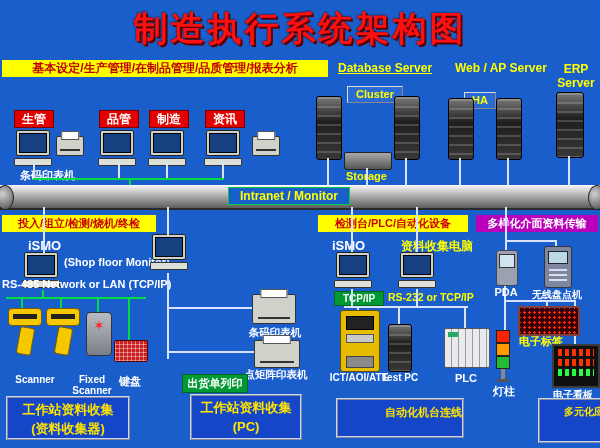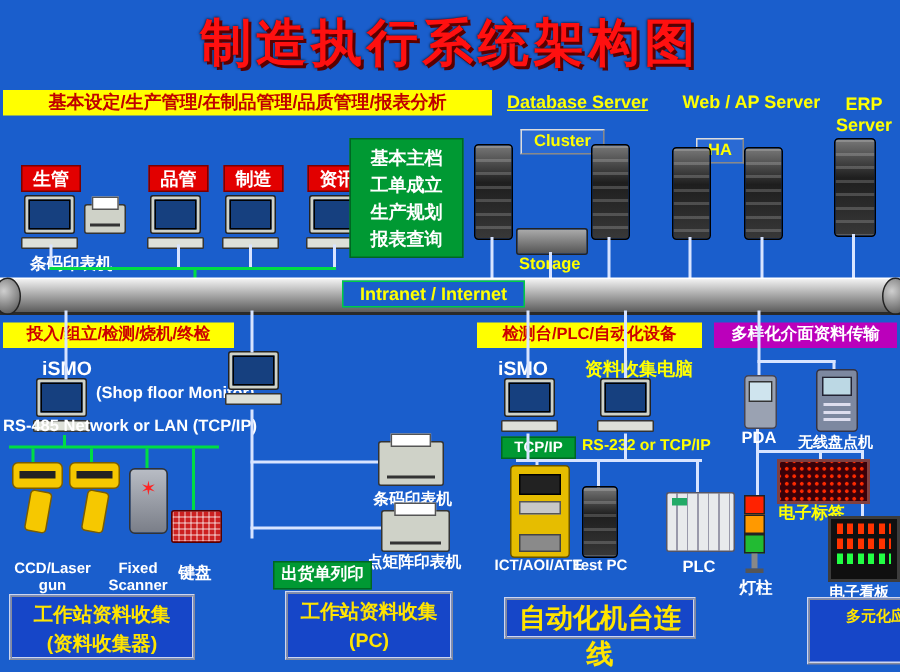--- a/index.html
+++ b/index.html
@@ -146,26 +146,20 @@
   <div class="abs printer" style="left:56px;top:136px;width:26px;height:18px;">
       <div class="paper"></div>
       <div class="slot"></div>
     </div>
   <div class="abs printer" style="left:252px;top:136px;width:26px;height:18px;">
       <div class="paper"></div>
       <div class="slot"></div>
     </div>
   <div class="abs wl" style="left:20px;top:168px;width:80px;font-size:11px;">条码印表机</div>
 
-  <div class="abs menu" style="left:233px;top:92px;width:74px;">
-    <div>基本主档</div>
-    <div>工单成立</div>
-    <div>生产规划</div>
-    <div>报表查询</div>
-  </div>
 
   <div class="abs srvtag" style="left:347px;top:86px;width:54px;height:15px;">Cluster</div>
   <div class="abs tower" style="left:316px;top:96px;width:24px;height:62px;"></div>
   <div class="abs tower" style="left:394px;top:96px;width:24px;height:62px;"></div>
   <div class="abs storage" style="left:344px;top:152px;width:46px;height:16px;"></div>
   <div class="abs yl" style="left:346px;top:170px;font-size:11px;">Storage</div>
 
   <div class="abs srvtag" style="left:464px;top:92px;width:30px;height:15px;">HA</div>
   <div class="abs tower" style="left:448px;top:98px;width:24px;height:60px;"></div>
   <div class="abs tower" style="left:496px;top:98px;width:24px;height:60px;"></div>
@@ -181,21 +175,21 @@
   <div class="abs ln" style="left:327px;top:158px;width:2px;height:28px;"></div>
   <div class="abs ln" style="left:405px;top:158px;width:2px;height:28px;"></div>
   <div class="abs ln" style="left:366px;top:168px;width:2px;height:18px;"></div>
   <div class="abs ln" style="left:459px;top:158px;width:2px;height:28px;"></div>
   <div class="abs ln" style="left:507px;top:158px;width:2px;height:28px;"></div>
   <div class="abs ln" style="left:568px;top:156px;width:2px;height:30px;"></div>
 
   <div class="abs pipe"></div>
   <div class="abs pipecap" style="left:-4px;"></div>
   <div class="abs pipecap" style="left:588px;"></div>
-  <div class="abs netlbl" style="left:228px;top:187px;width:120px;height:16px;">Intranet / Internet</div>
+  <div class="abs netlbl" style="left:228px;top:187px;width:120px;height:16px;">Intranet / Monitor</div>
 
   <div class="abs shead" style="left:2px;top:215px;width:154px;">投入/组立/检测/烧机/终检</div>
   <div class="abs shead" style="left:318px;top:215px;width:150px;">检测台/PLC/自动化设备</div>
   <div class="abs shead mag" style="left:476px;top:215px;width:122px;">多样化介面资料传输</div>
 
   <div class="abs wl" style="left:28px;top:238px;font-size:13px;">iSMO</div>
   <div class="abs pc" style="left:22px;top:252px;">
       <div class="mon">
         <div class="scr"></div>
       </div>
@@ -224,21 +218,20 @@
       <div class="grip"></div>
     </div>
   <div class="abs scan" style="left:46px;top:308px;">
       <div class="head"></div>
       <div class="grip"></div>
     </div>
   <div class="abs fixedscan" style="left:86px;top:312px;"></div>
   <div class="abs kbd" style="left:114px;top:340px;"></div>
 
   <div class="abs wl ctr" style="left:0px;top:374px;width:70px;font-size:10px;">
-    <div>CCD/Laser gun</div>
     <div>Scanner</div>
   </div>
   <div class="abs wl ctr" style="left:70px;top:374px;width:44px;font-size:10px;">
     <div>Fixed</div>
     <div>Scanner</div>
   </div>
   <div class="abs wl ctr" style="left:108px;top:374px;width:44px;font-size:11px;">键盘</div>
 
   <div class="abs fbox" style="left:6px;top:396px;width:124px;height:44px;font-size:13px;padding-top:2px;">
     <div style="line-height:20px;">工作站资料收集</div>
@@ -262,21 +255,21 @@
   <div class="abs wl ctr" style="left:238px;top:368px;width:76px;font-size:10.5px;">点矩阵印表机</div>
 
   <div class="abs gbox" style="left:182px;top:374px;width:64px;height:17px;font-size:11px;line-height:17px;">出货单列印</div>
 
   <div class="abs fbox" style="left:190px;top:394px;width:112px;height:46px;font-size:13px;padding-top:2px;">
     <div style="line-height:20px;">工作站资料收集</div>
     <div style="line-height:18px;">(PC)</div>
   </div>
 
   <div class="abs wl" style="left:332px;top:238px;font-size:13px;">iSMO</div>
-  <div class="abs yl" style="left:390px;top:238px;font-size:12px;font-family:Liberation Mono, monospace;">资料收集电脑</div>
+  <div class="abs yl" style="left:401px;top:238px;font-size:12px;font-family:Liberation Mono, monospace;">资料收集电脑</div>
   <div class="abs pc" style="left:334px;top:252px;">
       <div class="mon">
         <div class="scr"></div>
       </div>
       <div class="kb"></div>
     </div>
   <div class="abs pc" style="left:398px;top:252px;">
       <div class="mon">
         <div class="scr"></div>
       </div>
@@ -302,21 +295,21 @@
     </div>
   <div class="abs tower" style="left:388px;top:324px;width:22px;height:46px;"></div>
   <div class="abs plc" style="left:444px;top:328px;">
       <div class="led"></div>
     </div>
 
   <div class="abs wl ctr" style="left:326px;top:372px;width:66px;font-size:10px;">ICT/AOI/ATE</div>
   <div class="abs wl ctr" style="left:380px;top:372px;width:40px;font-size:10px;">Test PC</div>
   <div class="abs wl ctr" style="left:450px;top:372px;width:32px;font-size:11px;">PLC</div>
 
-  <div class="abs fbox" style="left:336px;top:398px;width:128px;height:28px;font-size:18px;line-height:24px;">自动化机台连线</div>
+  <div class="abs fbox" style="left:336px;top:398px;width:128px;height:40px;font-size:11px;line-height:24px;text-align:right;">自动化机台连线</div>
 
   <div class="abs ln" style="left:505px;top:207px;width:2px;height:44px;"></div>
   <div class="abs ln" style="left:505px;top:240px;width:52px;height:2px;"></div>
   <div class="abs ln" style="left:555px;top:240px;width:2px;height:8px;"></div>
   <div class="abs ln" style="left:504px;top:284px;width:2px;height:48px;"></div>
   <div class="abs ln" style="left:504px;top:300px;width:72px;height:2px;"></div>
   <div class="abs ln" style="left:546px;top:302px;width:2px;height:6px;"></div>
   <div class="abs ln" style="left:574px;top:302px;width:2px;height:42px;"></div>
 
   <div class="abs pda" style="left:496px;top:250px;">

